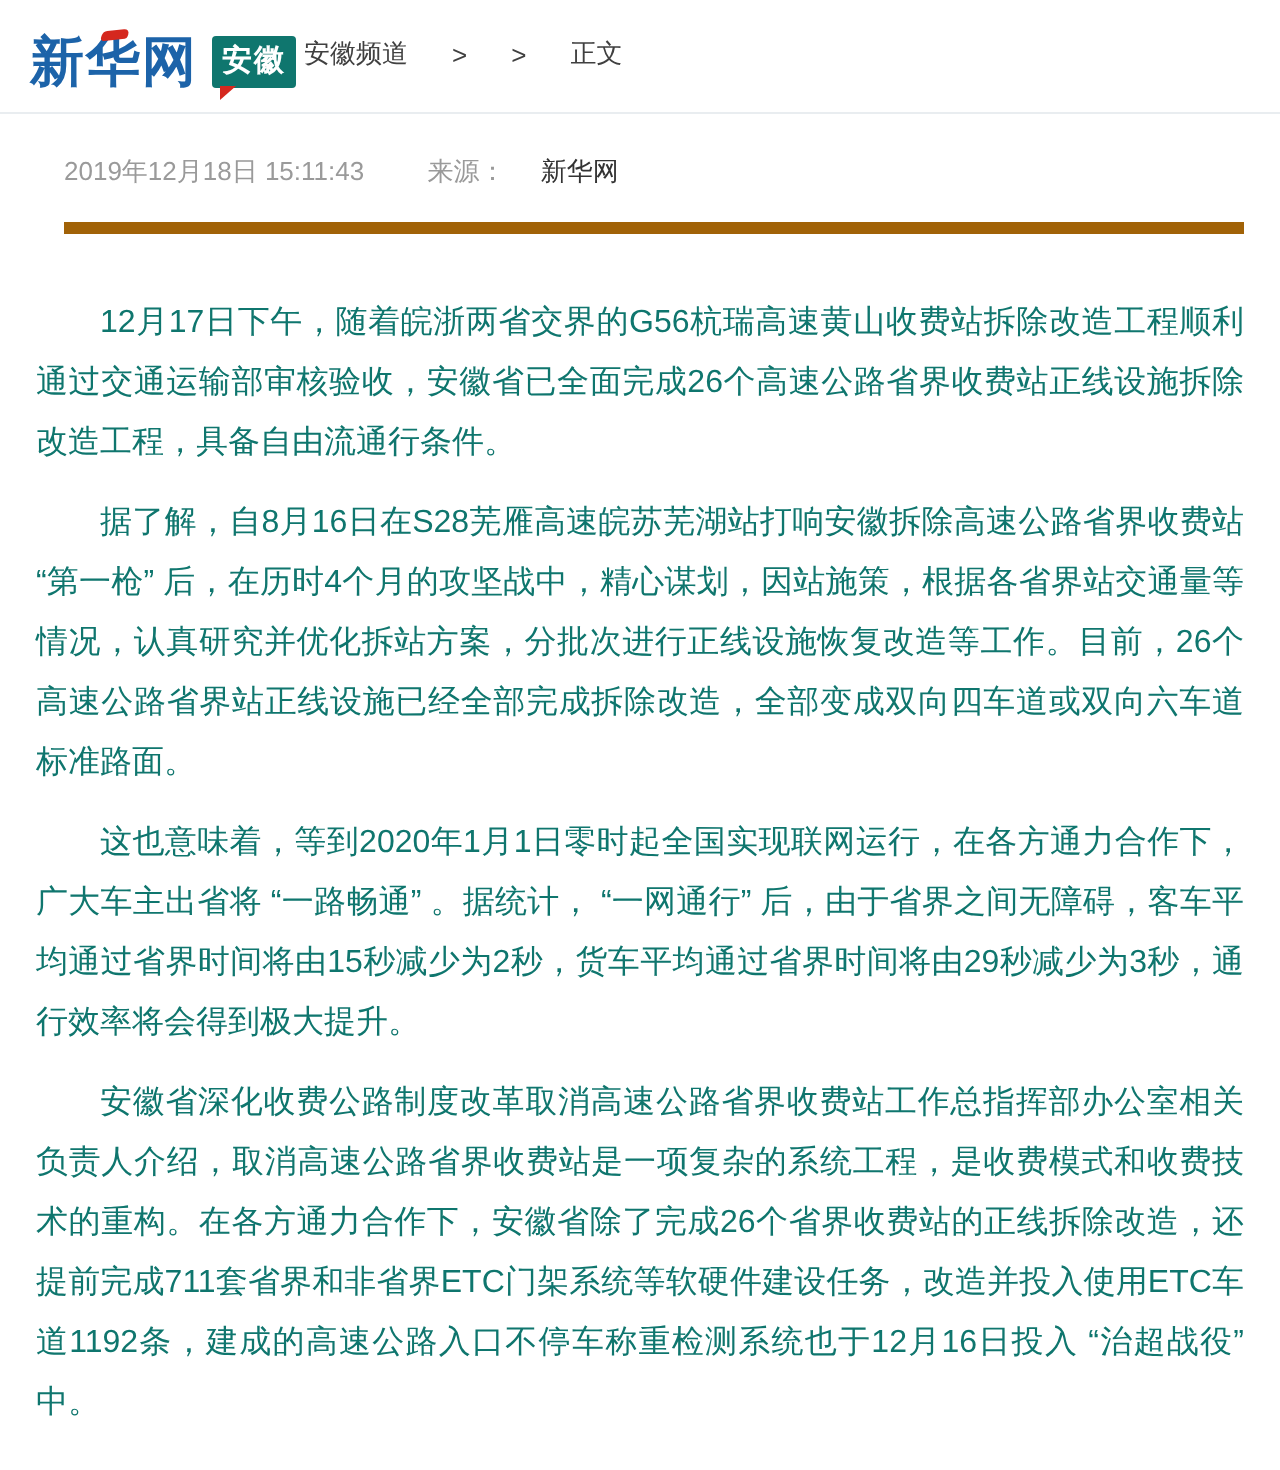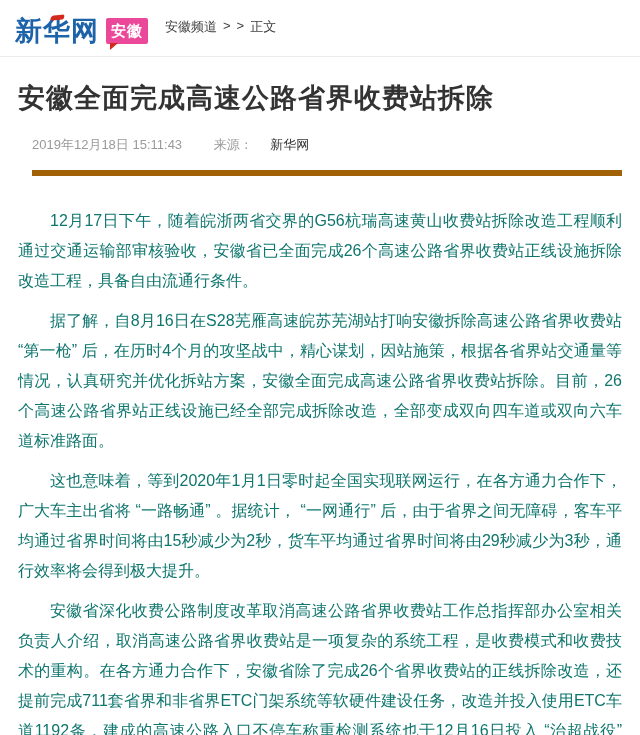--- a/index.html
+++ b/index.html
@@ -36,45 +36,45 @@
     left: 36px;
     width: 13px;
     height: 5px;
     background: #d5281e;
     border-radius: 2px 3px 1px 2px;
     transform: skewX(-24deg) rotate(-6deg);
   }
   .logo-badge {
     position: relative;
     margin-left: 7px;
-    background: #ec4899;
+    background: #0f766e;
     color: #ffffff;
     font-size: 15px;
     font-weight: bold;
     line-height: 1;
     padding: 5px 5px 6px 5px;
     border-radius: 2px;
     letter-spacing: 1px;
   }
   .logo-badge::after {
     content: "";
     position: absolute;
     left: 4px;
     bottom: -6px;
     width: 0; height: 0;
     border-top: 7px solid #d5281e;
     border-right: 8px solid transparent;
   }
   .breadcrumb {
-    margin-left: 17px;
+    margin-left: 4px;
     font-size: 13px;
     color: #404040;
     display: flex;
-    align-items: flex-start;
-    gap: 6px;
+    align-items: center;
+    gap: 22px;
     padding-bottom: 8px;
   }
   .breadcrumb a { color: #404040; text-decoration: none; cursor: pointer; }
 
   
   .article-title {
     margin: 24px 18px 0 18px;
     font-size: 27px;
     font-weight: 700;
     color: #333333;
@@ -118,30 +118,29 @@
     </div>
     <nav class="breadcrumb">
       <a>安徽频道</a>
       <span>&gt;</span>
       <span>&gt;</span>
       <span>正文</span>
     </nav>
   </header>
 
   <main>
-    <h1 class="article-title">安徽全面完成高速公路省界收费站拆除</h1>
 
     <div class="article-meta">
       <span class="date">2019年12月18日 15:11:43</span>
       <span class="src-label">来源：</span>
       <span class="src">新华网</span>
     </div>
 
     <article class="article-body">
       <p>12月17日下午，随着皖浙两省交界的G56杭瑞高速黄山收费站拆除改造工程顺利通过交通运输部审核验收，安徽省已全面完成26个高速公路省界收费站正线设施拆除改造工程，具备自由流通行条件。</p>
-      <p>据了解，自8月16日在S28芜雁高速皖苏芜湖站打响安徽拆除高速公路省界收费站 “第一枪” 后，在历时4个月的攻坚战中，精心谋划，因站施策，根据各省界站交通量等情况，认真研究并优化拆站方案，安徽全面完成高速公路省界收费站拆除。目前，26个高速公路省界站正线设施已经全部完成拆除改造，全部变成双向四车道或双向六车道标准路面。</p>
+      <p>据了解，自8月16日在S28芜雁高速皖苏芜湖站打响安徽拆除高速公路省界收费站 “第一枪” 后，在历时4个月的攻坚战中，精心谋划，因站施策，根据各省界站交通量等情况，认真研究并优化拆站方案，分批次进行正线设施恢复改造等工作。目前，26个高速公路省界站正线设施已经全部完成拆除改造，全部变成双向四车道或双向六车道标准路面。</p>
       <p>这也意味着，等到2020年1月1日零时起全国实现联网运行，在各方通力合作下，广大车主出省将 “一路畅通” 。据统计， “一网通行” 后，由于省界之间无障碍，客车平均通过省界时间将由15秒减少为2秒，货车平均通过省界时间将由29秒减少为3秒，通行效率将会得到极大提升。</p>
       <p>安徽省深化收费公路制度改革取消高速公路省界收费站工作总指挥部办公室相关负责人介绍，取消高速公路省界收费站是一项复杂的系统工程，是收费模式和收费技术的重构。在各方通力合作下，安徽省除了完成26个省界收费站的正线拆除改造，还提前完成711套省界和非省界ETC门架系统等软硬件建设任务，改造并投入使用ETC车道1192条，建成的高速公路入口不停车称重检测系统也于12月16日投入 “治超战役” 中。</p>
 
     </article>
   </main>
 
 </div>
 
 </body></html>

